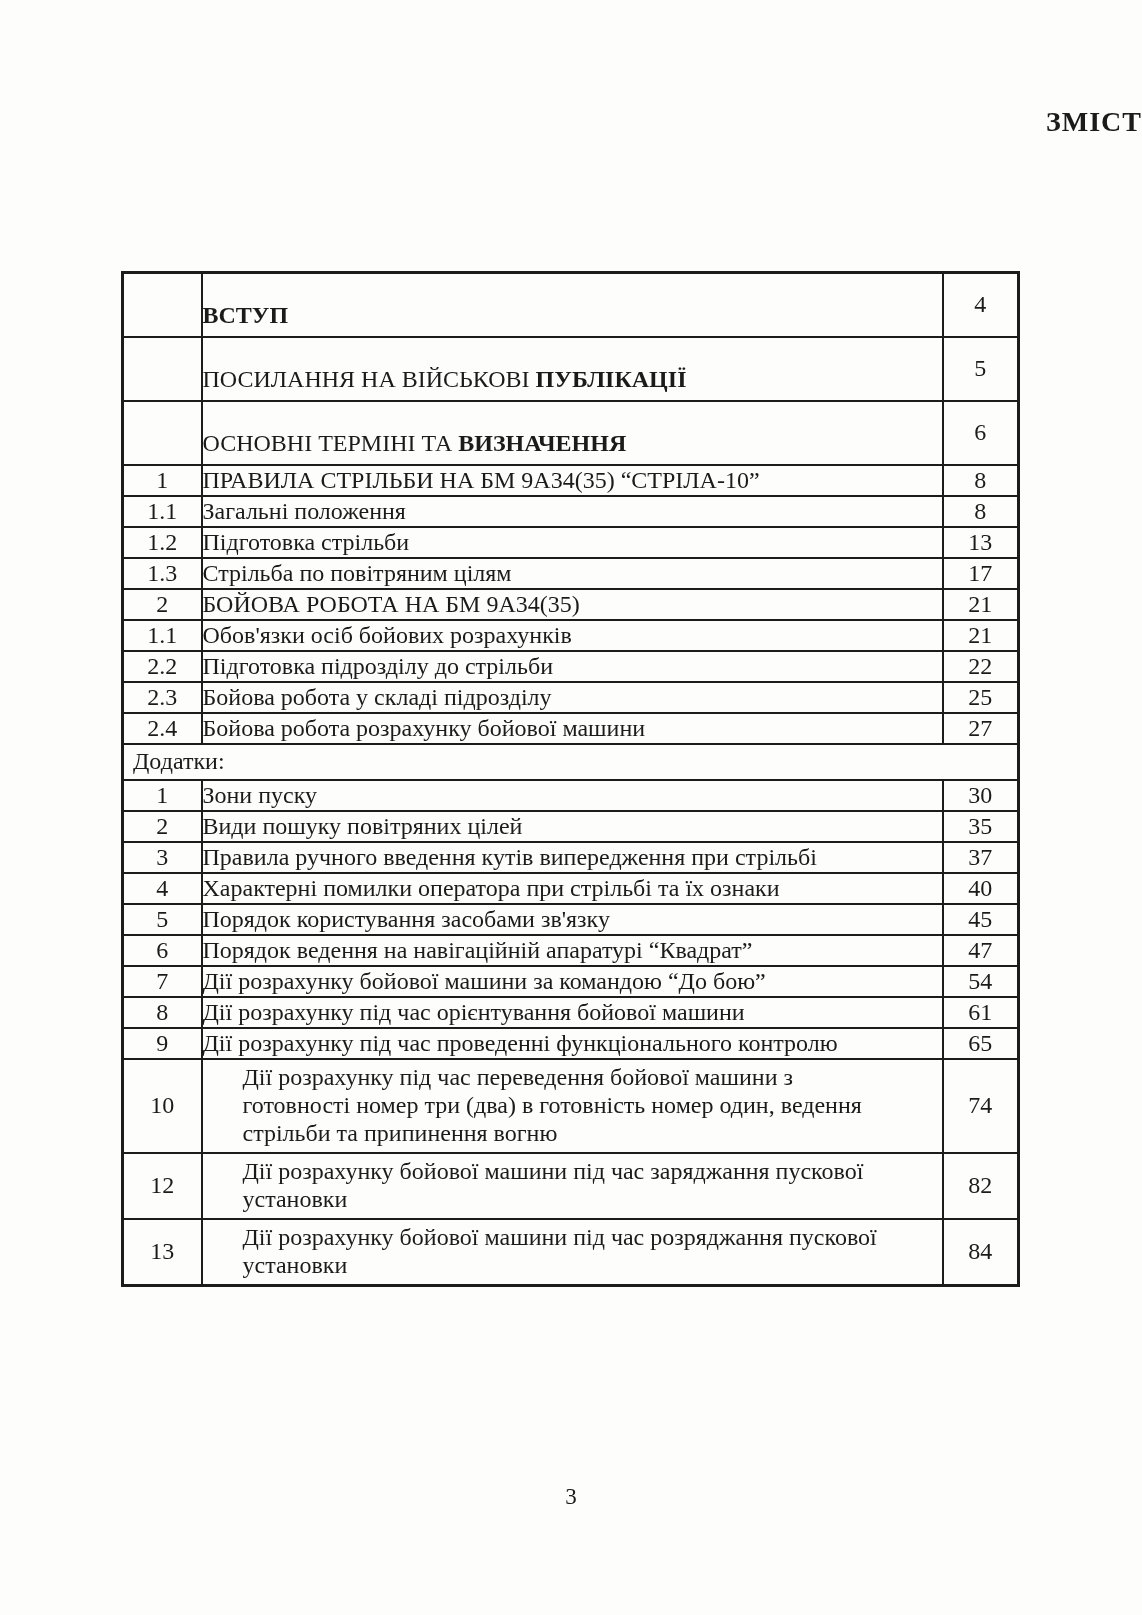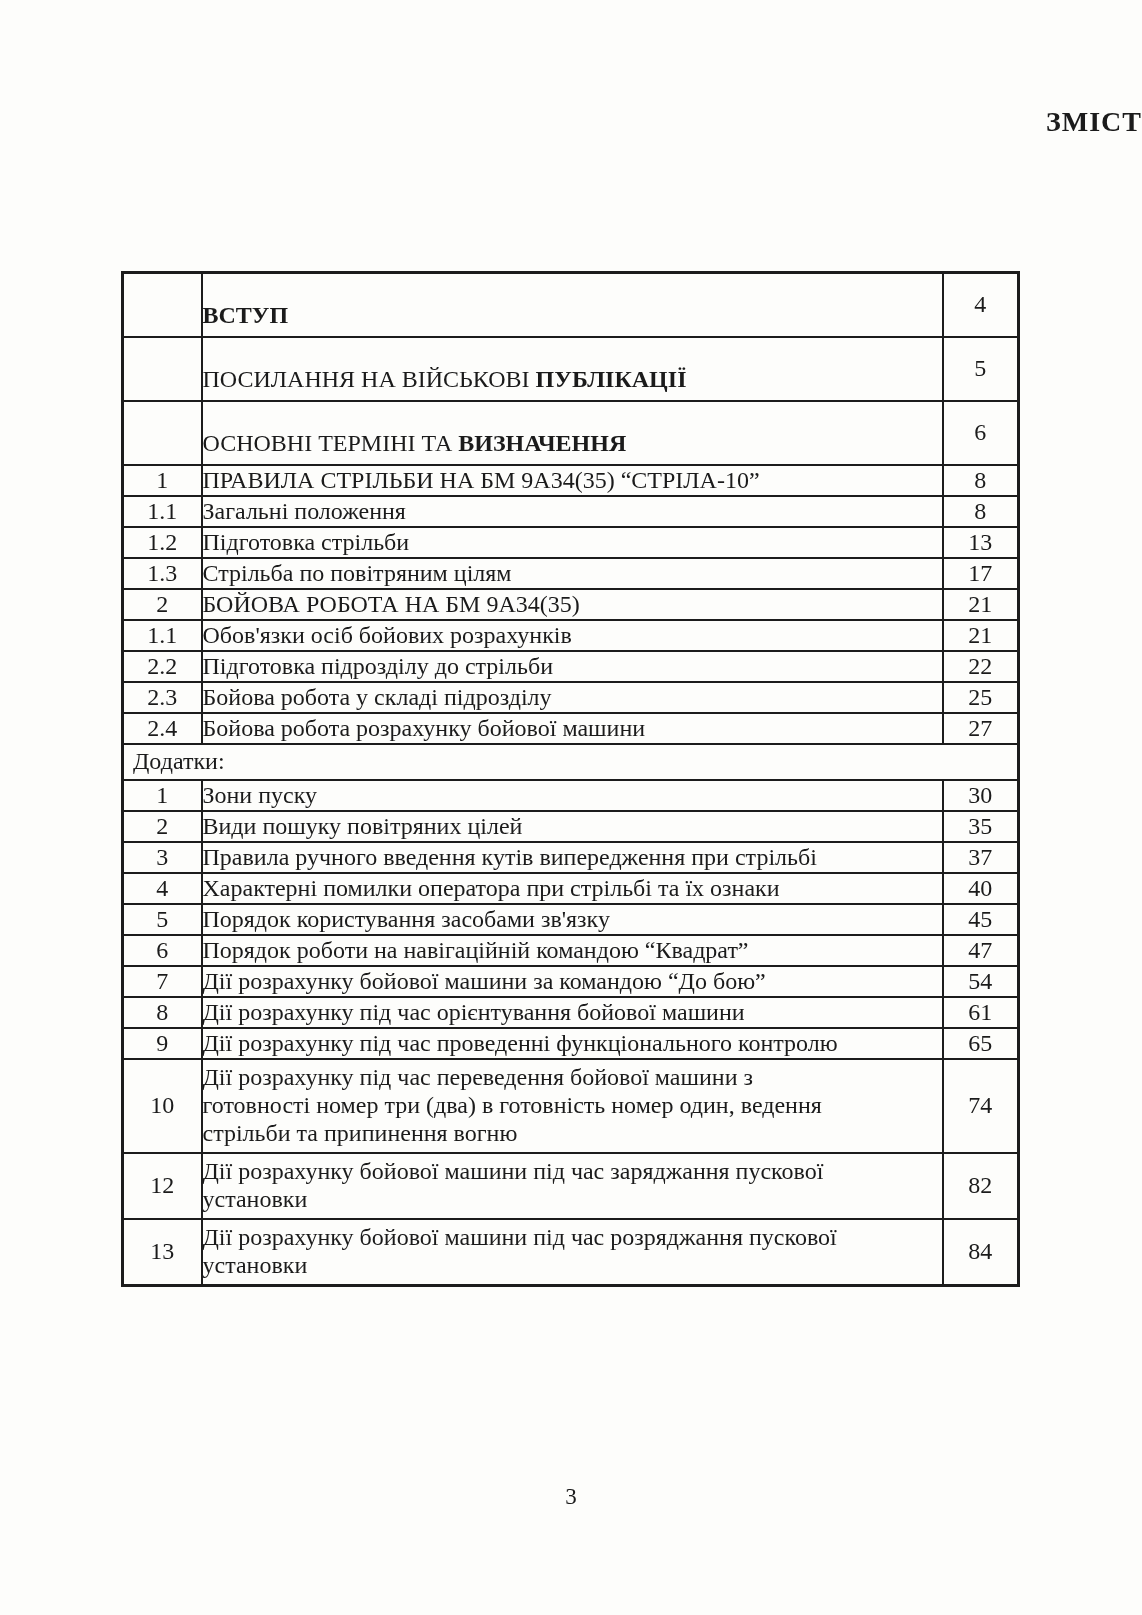--- a/index.html
+++ b/index.html
@@ -43,21 +43,21 @@
   td.c-title { padding:1px 8px 3px 9px; vertical-align:middle; line-height:28px; }
   td.c-page  { text-align:center; vertical-align:middle; }
 
   tr.normal  { height:31px; }
 
   tr.tall    { height:64px; }
   tr.tall td.c-title { vertical-align:bottom; padding-bottom:7px; }
 
   tr.section td { height:31px; padding:1px 8px 2px 9px; vertical-align:middle; }
 
-  tr.multi td.c-title { padding-top:3px; padding-bottom:5px; }
+  tr.multi td.c-title { padding-top:3px; padding-bottom:5px;padding-left:40px; }
 
   .page-footer {
     position:absolute;
     top:1484px; left:0; width:100%;
     text-align:center;
     font-size:23px;
   }
 </style>
 </head>
 <body>
@@ -156,21 +156,21 @@
           <td class="c-title"><span>Характерні помилки оператора при стрільбі та їх ознаки</span></td>
           <td class="c-page">40</td>
         </tr>
         <tr class="normal">
           <td class="c-num">5</td>
           <td class="c-title"><span>Порядок користування засобами зв'язку</span></td>
           <td class="c-page">45</td>
         </tr>
         <tr class="normal">
           <td class="c-num">6</td>
-          <td class="c-title"><span>Порядок роботи на навігаційній командою “Квадрат”</span></td>
+          <td class="c-title"><span>Порядок ведення на навігаційній апаратурі “Квадрат”</span></td>
           <td class="c-page">47</td>
         </tr>
         <tr class="normal">
           <td class="c-num">7</td>
           <td class="c-title"><span>Дії розрахунку бойової машини за командою “До бою”</span></td>
           <td class="c-page">54</td>
         </tr>
         <tr class="normal">
           <td class="c-num">8</td>
           <td class="c-title"><span>Дії розрахунку під час орієнтування бойової машини</span></td>

